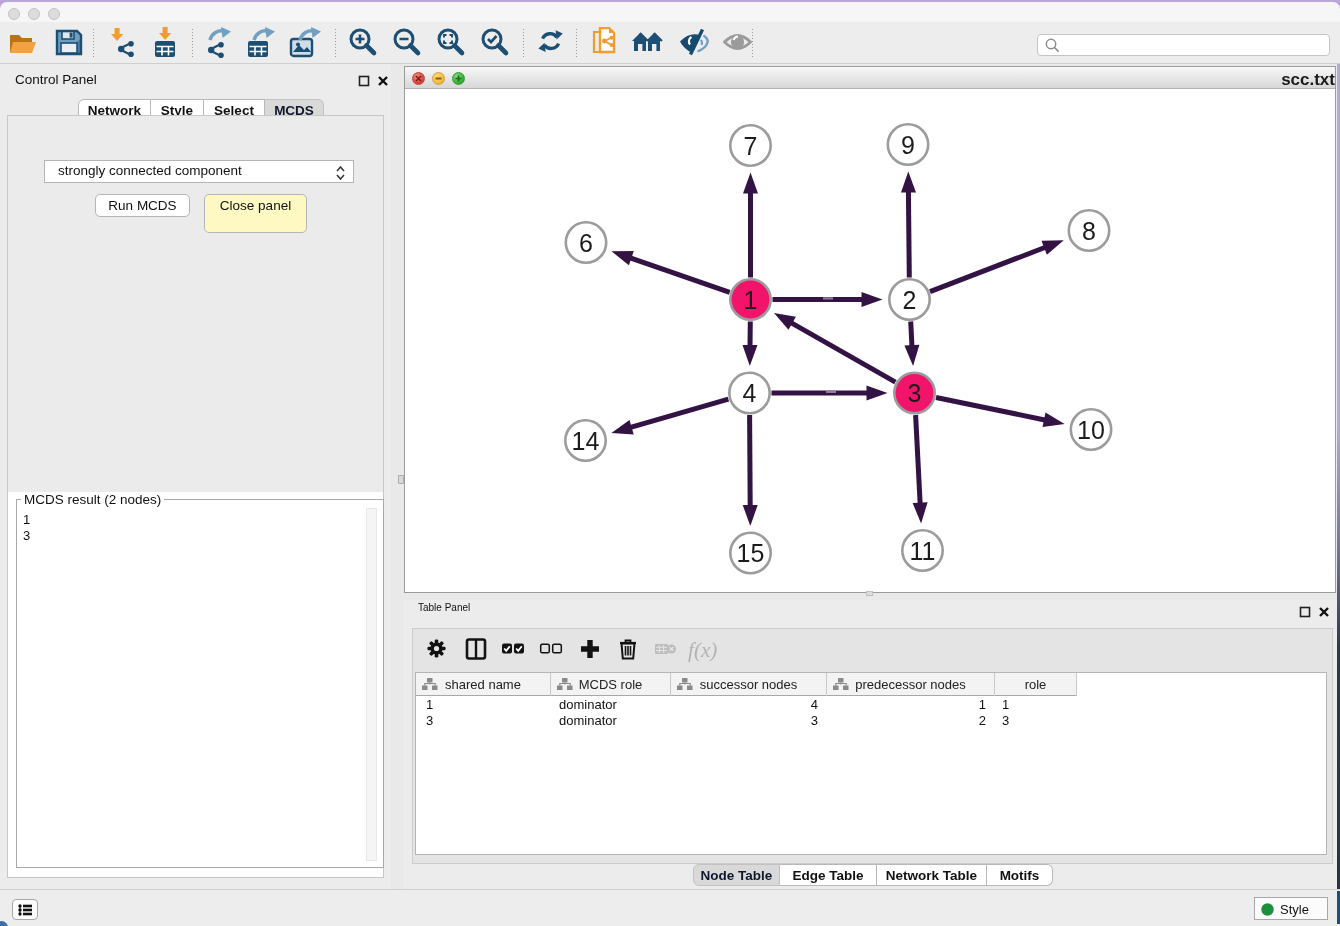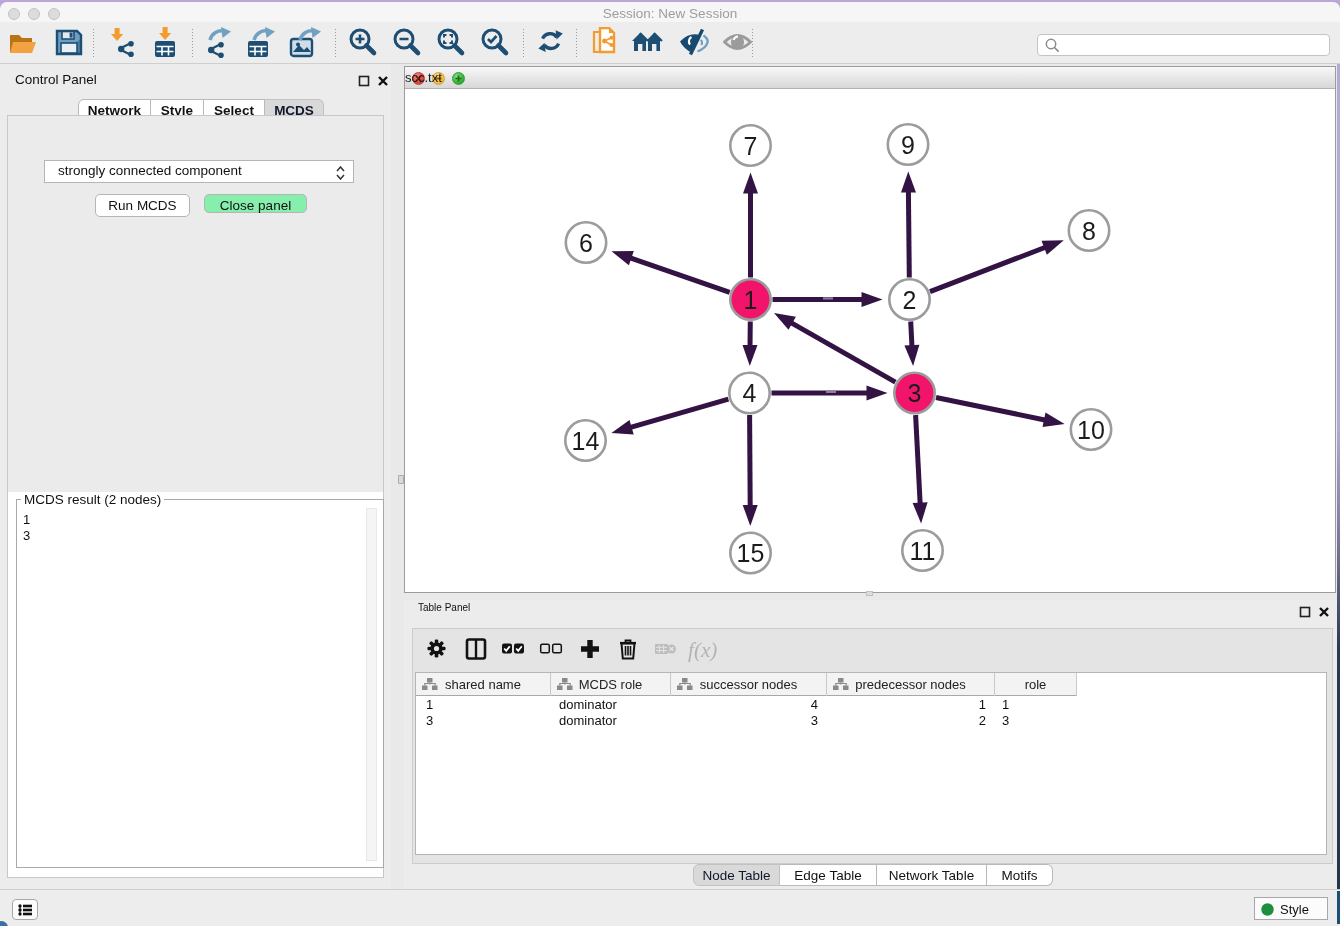--- a/index.html
+++ b/index.html
@@ -27,43 +27,42 @@
 .tab.sel{background:#d9d9d9;color:#0f172a;border-color:#c2c2c2}
 #cpbody{position:absolute;left:7px;top:51px;width:377px;height:378px;background:#ebebeb;border:1px solid #c8c8c8}
 #cpresult{position:absolute;left:7px;top:428px;width:377px;height:386px;background:#fff;border:1px solid #c8c8c8;border-top:none}
 #fieldset{position:absolute;left:8px;top:7px;width:368px;height:369px;border:1px solid #a9a9a9}
 #legend{position:absolute;left:4px;top:-8px;background:#fff;padding:0 3px;font-size:13.5px;color:#111}
 
 
 #netwin{position:absolute;left:404px;top:2px;width:932px;height:527px;border:1px solid #9b9b9b;background:#fff;overflow:hidden}
 #nettitle{position:absolute;left:0;top:0;width:100%;height:22px;background:linear-gradient(#f8f8f8,#d7d7d7);border-bottom:1px solid #b3b3b3}
 .tl{position:absolute;top:4.5px;width:13px;height:13px;border-radius:50%}
-#netname{position:absolute;top:3px;width:100%;text-align:left;font-size:13px;font-weight:normal;color:#1a1a1a}
+#netname{position:absolute;top:3px;width:100%;text-align:right;font-size:17px;font-weight:bold;color:#1a1a1a}
 
 #tp{position:absolute;left:404px;top:536px;width:933px;height:292px;background:#ececec}
 #tphead{position:absolute;left:14px;top:2px;font-size:10px;color:#111}
 #tpbar{position:absolute;left:8px;top:28px;width:921px;height:236px;background:#e4e4e4;border:1px solid #ccc}
 #tptable{position:absolute;left:2px;top:43px;width:912px;height:183px;background:#fff;border:1px solid #b5b5b5}
 #tpheader{position:absolute;left:0;top:0;width:661px;height:23px;background:#f3f3f3;border-bottom:1px solid #a8a8a8;font-size:13px;color:#222}
 .hcol{position:absolute;top:0;height:23px;border-right:1px solid #c9c9c9}
 .hlabel{position:absolute;top:4px;width:100%;text-align:center}
 .cell{position:absolute;font-size:13px;color:#111}
-#tptabs{position:absolute;left:289px;top:264px;height:22px;display:flex;font-size:13.5px;font-weight:normal}
+#tptabs{position:absolute;left:289px;top:264px;height:22px;display:flex;font-size:13.5px;font-weight:bold}
 
 #status{position:absolute;top:887px;left:0;width:100%;height:37px;background:#ededed;border-top:1px solid #cfcfcf}
 .sbtn{position:absolute;background:#fbfbfb;border:1px solid #a8a8a8}
 svg{display:block}
 </style></head>
 <body>
 <div id="win">
   <div id="titlebar">
     <div class="tbtn" style="left:8px"></div>
     <div class="tbtn" style="left:28px"></div>
     <div class="tbtn" style="left:48px"></div>
-    <div id="title">Session: New Session</div>
   </div>
   <div id="toolbar">
       <svg class="ti" style="left:7px;top:6px" width="30" height="30" viewBox="0 0 30 30">
         <path d="M3 7 h9 l3 3 h10 v4 h-22 z" fill="#b97413"></path>
         <path d="M3 7 v17 h3 l-0 -10 z" fill="#b97413"></path>
         <path d="M6 14 h23 l-4 11 H3 l3 -11 z" fill="#f2a240"></path>
       </svg>
 <svg class="ti" style="left:53px;top:6px" width="32" height="30" viewBox="0 0 32 30">
         <path d="M4 3 h20 l4 4 v19 h-24 z" fill="#4a7fa5"></path>
         <path d="M4 3 h20 l4 4 v4 l-24 16 z" fill="#6f9fc0"></path>
@@ -211,21 +210,21 @@
       </div>
       <div id="cpbody">
         <div class="abs" style="left:36px;top:44px;width:310px;height:23px;background:#fff;border:1px solid #b5b5b5;border-radius:0">
           <div class="abs" style="left:13px;top:2px;font-size:13.5px;color:#111">strongly connected component</div>
           <svg class="abs" style="right:8px;top:5px" width="9" height="14" viewBox="0 0 9 14">
               <path d="M1 5 L4.5 1 L8 5" fill="none" stroke="#333" stroke-width="1.5"></path>
               <path d="M1 9 L4.5 13 L8 9" fill="none" stroke="#333" stroke-width="1.5"></path>
             </svg>
         </div>
         <div class="abs" style="left:87px;top:78px;width:95px;height:23px;background:#fff;border:1px solid #b5b5b5;border-radius:5px;text-align:center;font-size:13.5px;color:#111;line-height:21px">Run MCDS</div>
-        <div class="abs" style="left:196px;top:78px;width:103px;height:19px;background:#86efac;border:1px solid #b5b5b5;border-radius:5px;text-align:center;font-size:13.5px;color:#111;line-height:21px">Close panel</div>
+        <div class="abs" style="left:196px;top:78px;width:103px;height:39px;background:#fef9c3;border:1px solid #b5b5b5;border-radius:5px;text-align:center;font-size:13.5px;color:#111;line-height:21px">Close panel</div>
       </div>
       <div id="cpresult">
         <div id="fieldset">
           <div id="legend">MCDS result (2 nodes)</div>
           <div class="abs" style="left:3px;top:7px;width:360px;height:355px;background:#fff">
             <div class="abs" style="left:3px;top:5px;font-size:13px;color:#111;line-height:16px">1<br>3</div>
             <div class="abs" style="right:3px;top:1px;width:11px;height:353px;background:#f5f5f5;border:1px solid #e8e8e8"></div>
           </div>
         </div>
       </div>

